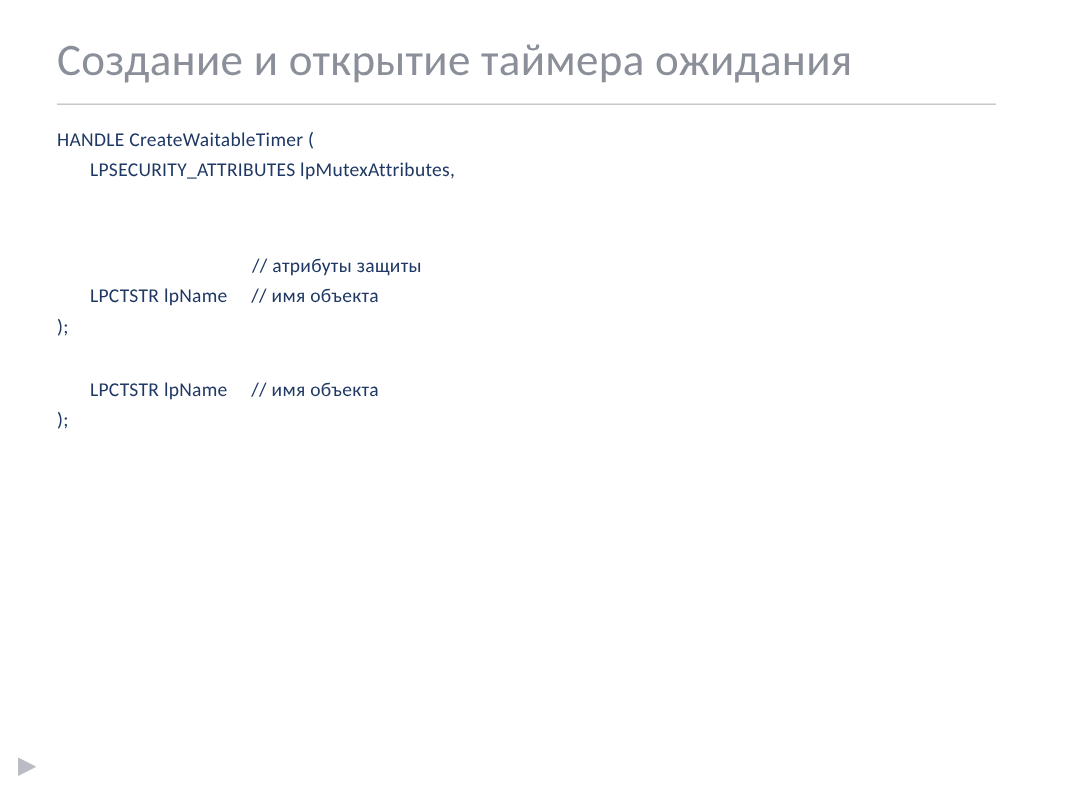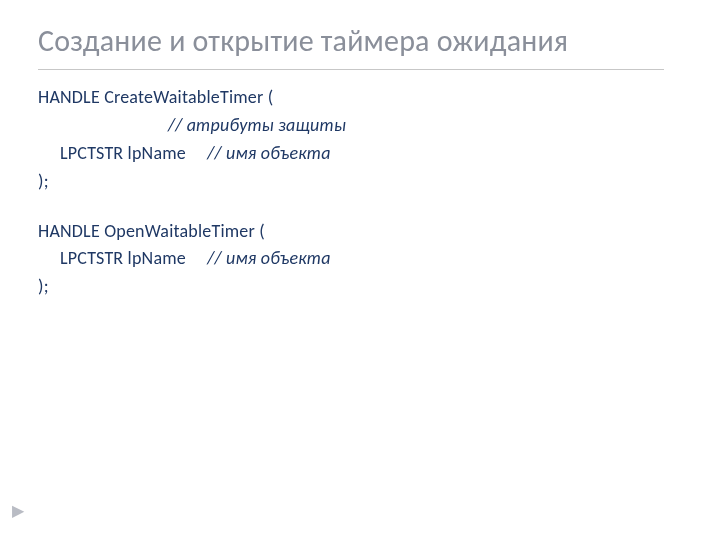--- a/index.html
+++ b/index.html
@@ -22,54 +22,54 @@
     font-size: 30px;
     font-weight: 400;
     color: #8a8f9a;
     border-bottom: 1px solid #c7c7c7;
     padding-bottom: 10px;
     margin-bottom: 14px;
     letter-spacing: 0.2px;
   }
   .body {
     color: #1f3864;
-    font-size: 18px;
+    font-size: 13px;
     line-height: 1.55;
     letter-spacing: 0.2px;
   }
   .line {
     white-space: pre;
   }
   .comment {
-    font-style: italic;
+    margin-top: 44px;
   }
   .ind1 { padding-left: 22px; }
   .ind2 { padding-left: 130px; }
   .gap  { height: 22px; }
   .marker {
     position: absolute;
     left: 12px;
     bottom: 20px;
     color: #b9bcc4;
     font-size: 16px;
   }
 </style>
 </head>
 <body>
 
 <div class="slide">
   <div class="title">Создание и открытие таймера ожидания</div>
 
   <div class="body">
     <div class="line">HANDLE CreateWaitableTimer (</div>
+    <div class="line ind1">LPSECURITY_ATTRIBUTES lpMutexAttributes,</div>
     <div class="line ind2 comment">// атрибуты защиты</div>
     <div class="line ind1"><span>LPCTSTR lpName</span>     <span class="comment">// имя объекта</span></div>
     <div class="line">);</div>
 
     <div class="gap"></div>
 
-    <div class="line">HANDLE OpenWaitableTimer (</div>
     <div class="line ind1"><span>LPCTSTR lpName</span>     <span class="comment">// имя объекта</span></div>
     <div class="line">);</div>
   </div>
 
   <div class="marker">▶</div>
 </div>
 
 </body></html>

